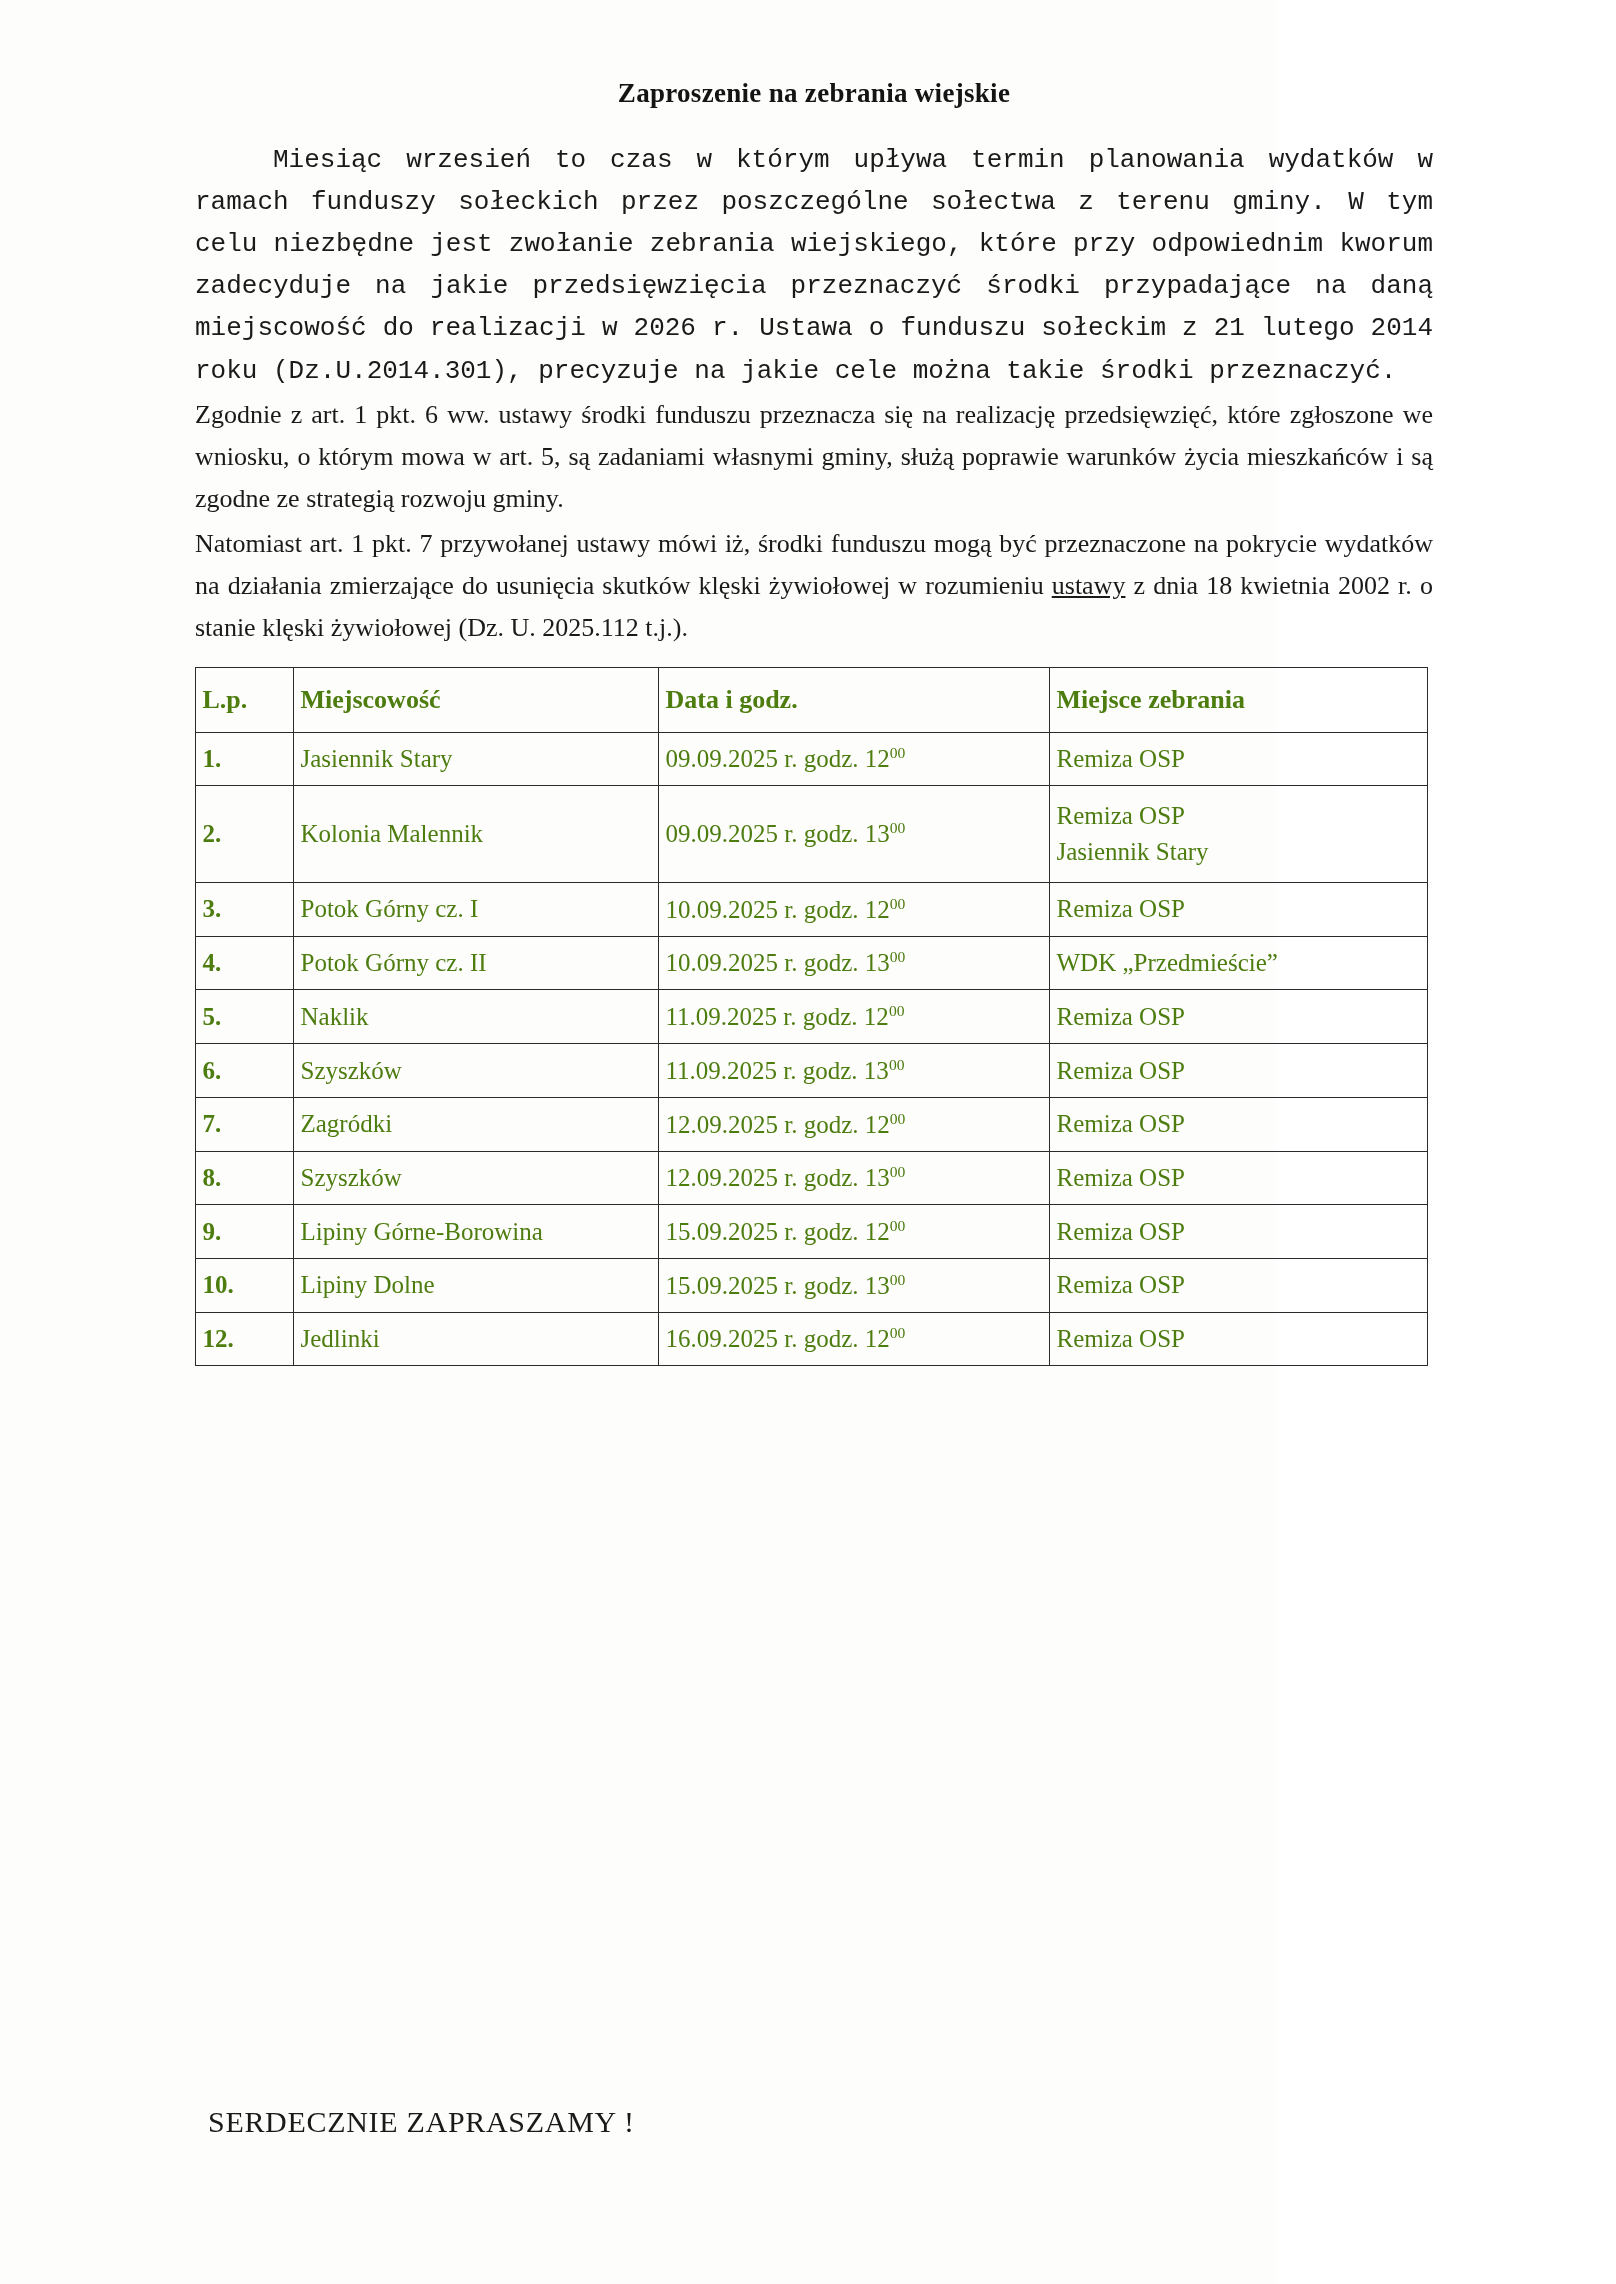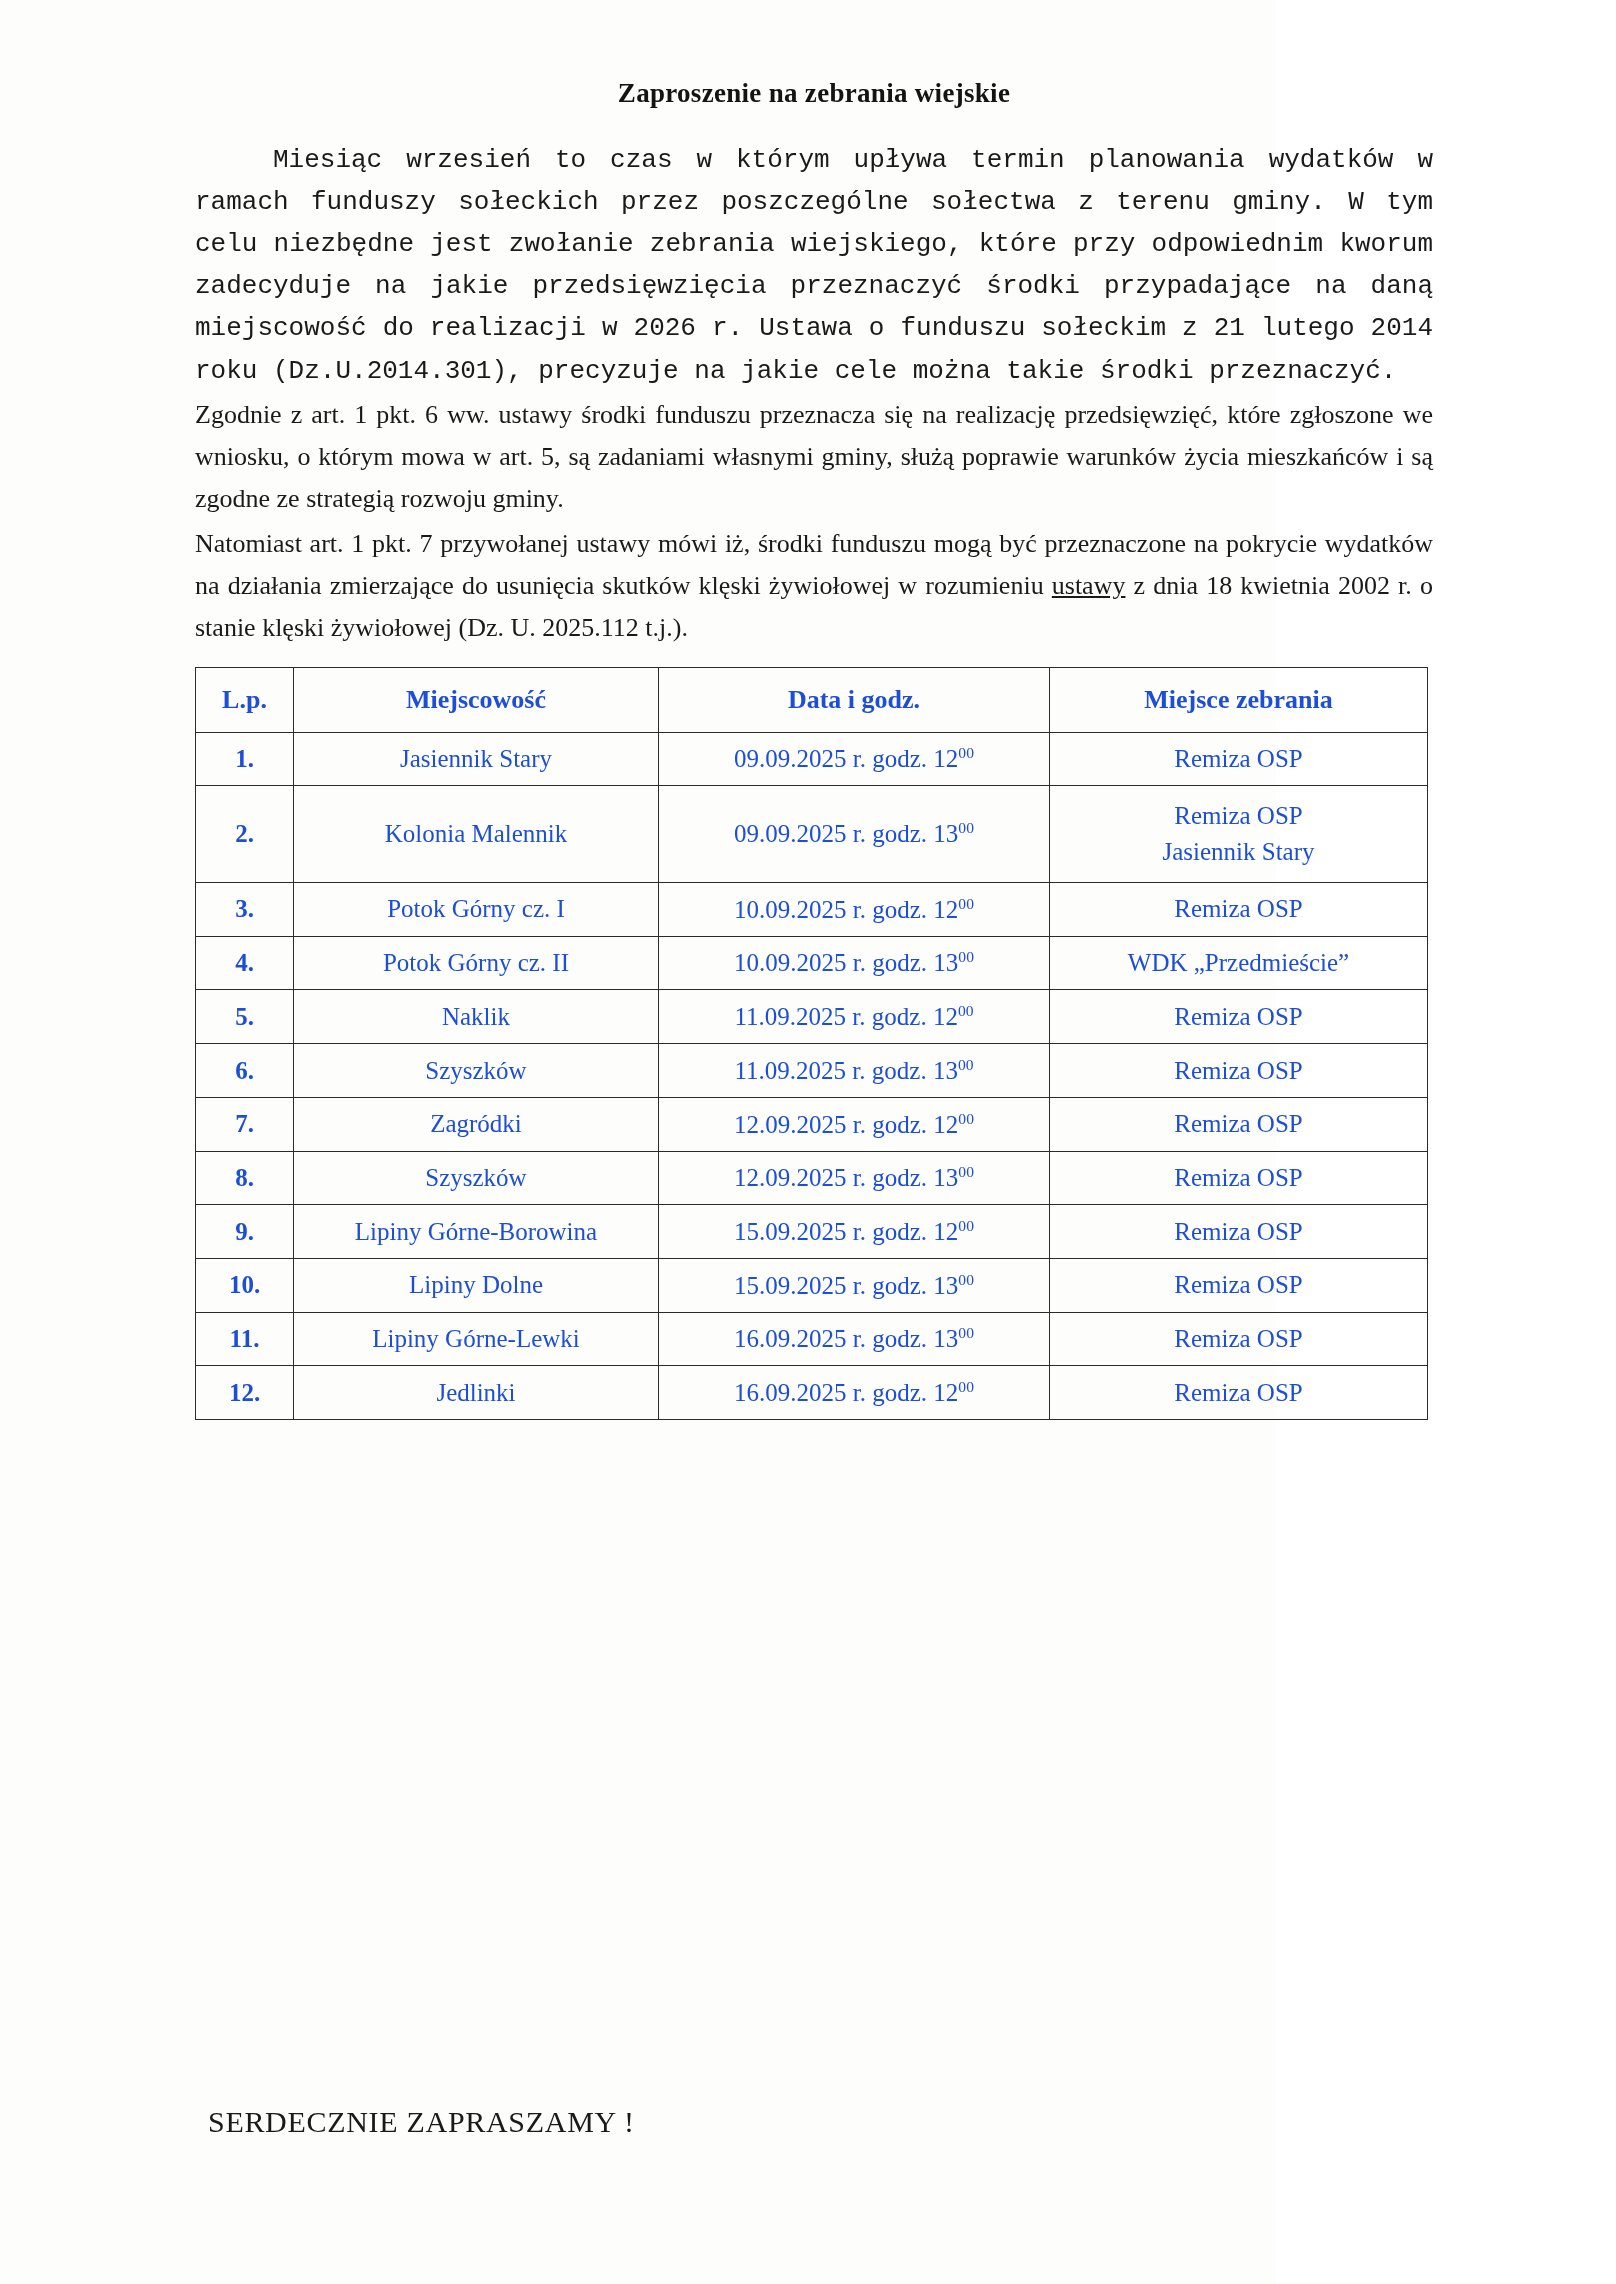--- a/index.html
+++ b/index.html
@@ -57,22 +57,22 @@
     border-collapse: collapse;
     width: 1232px;
     margin-top: 17px;
     table-layout: fixed;
   }
   table.schedule th,
   table.schedule td {
     border: 1.3px solid #2b2b2b;
     padding: 11.7px 6.5px;
     font-size: 25px;
-    text-align: center;
-    color: #1d4ed8;
+    text-align: left;
+    color: #4d7c0f;
     vertical-align: middle;
   }
   table.schedule th {
     font-weight: bold;
     font-size: 26px;
     padding: 17px 6.5px;
   }
   .col-lp { width: 98px; }
   .col-place { width: 365px; }
   .col-date { width: 391px; }
@@ -237,26 +237,20 @@
             <td class="cell-date"><span>15.09.2025 r. godz. 12</span><sup class="hm">00</sup></td>
             <td>Remiza OSP</td>
           </tr>
           <tr>
             <td class="cell-lp">10.</td>
             <td class="cell-place">Lipiny Dolne</td>
             <td class="cell-date"><span>15.09.2025 r. godz. 13</span><sup class="hm">00</sup></td>
             <td>Remiza OSP</td>
           </tr>
           <tr>
-            <td class="cell-lp">11.</td>
-            <td class="cell-place">Lipiny Górne-Lewki</td>
-            <td class="cell-date"><span>16.09.2025 r. godz. 13</span><sup class="hm">00</sup></td>
-            <td>Remiza OSP</td>
-          </tr>
-          <tr>
             <td class="cell-lp">12.</td>
             <td class="cell-place">Jedlinki</td>
             <td class="cell-date"><span>16.09.2025 r. godz. 12</span><sup class="hm">00</sup></td>
             <td>Remiza OSP</td>
           </tr>
         </tbody>
     </table>
 
   </div>
 

